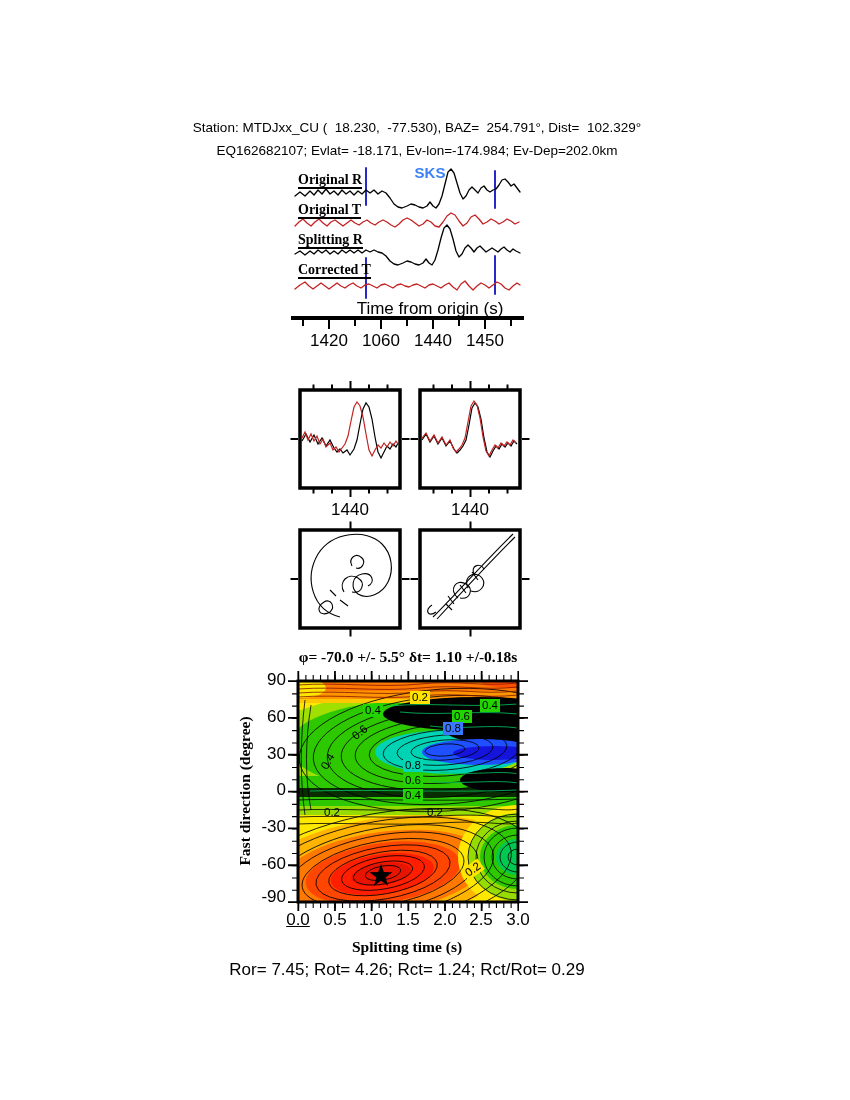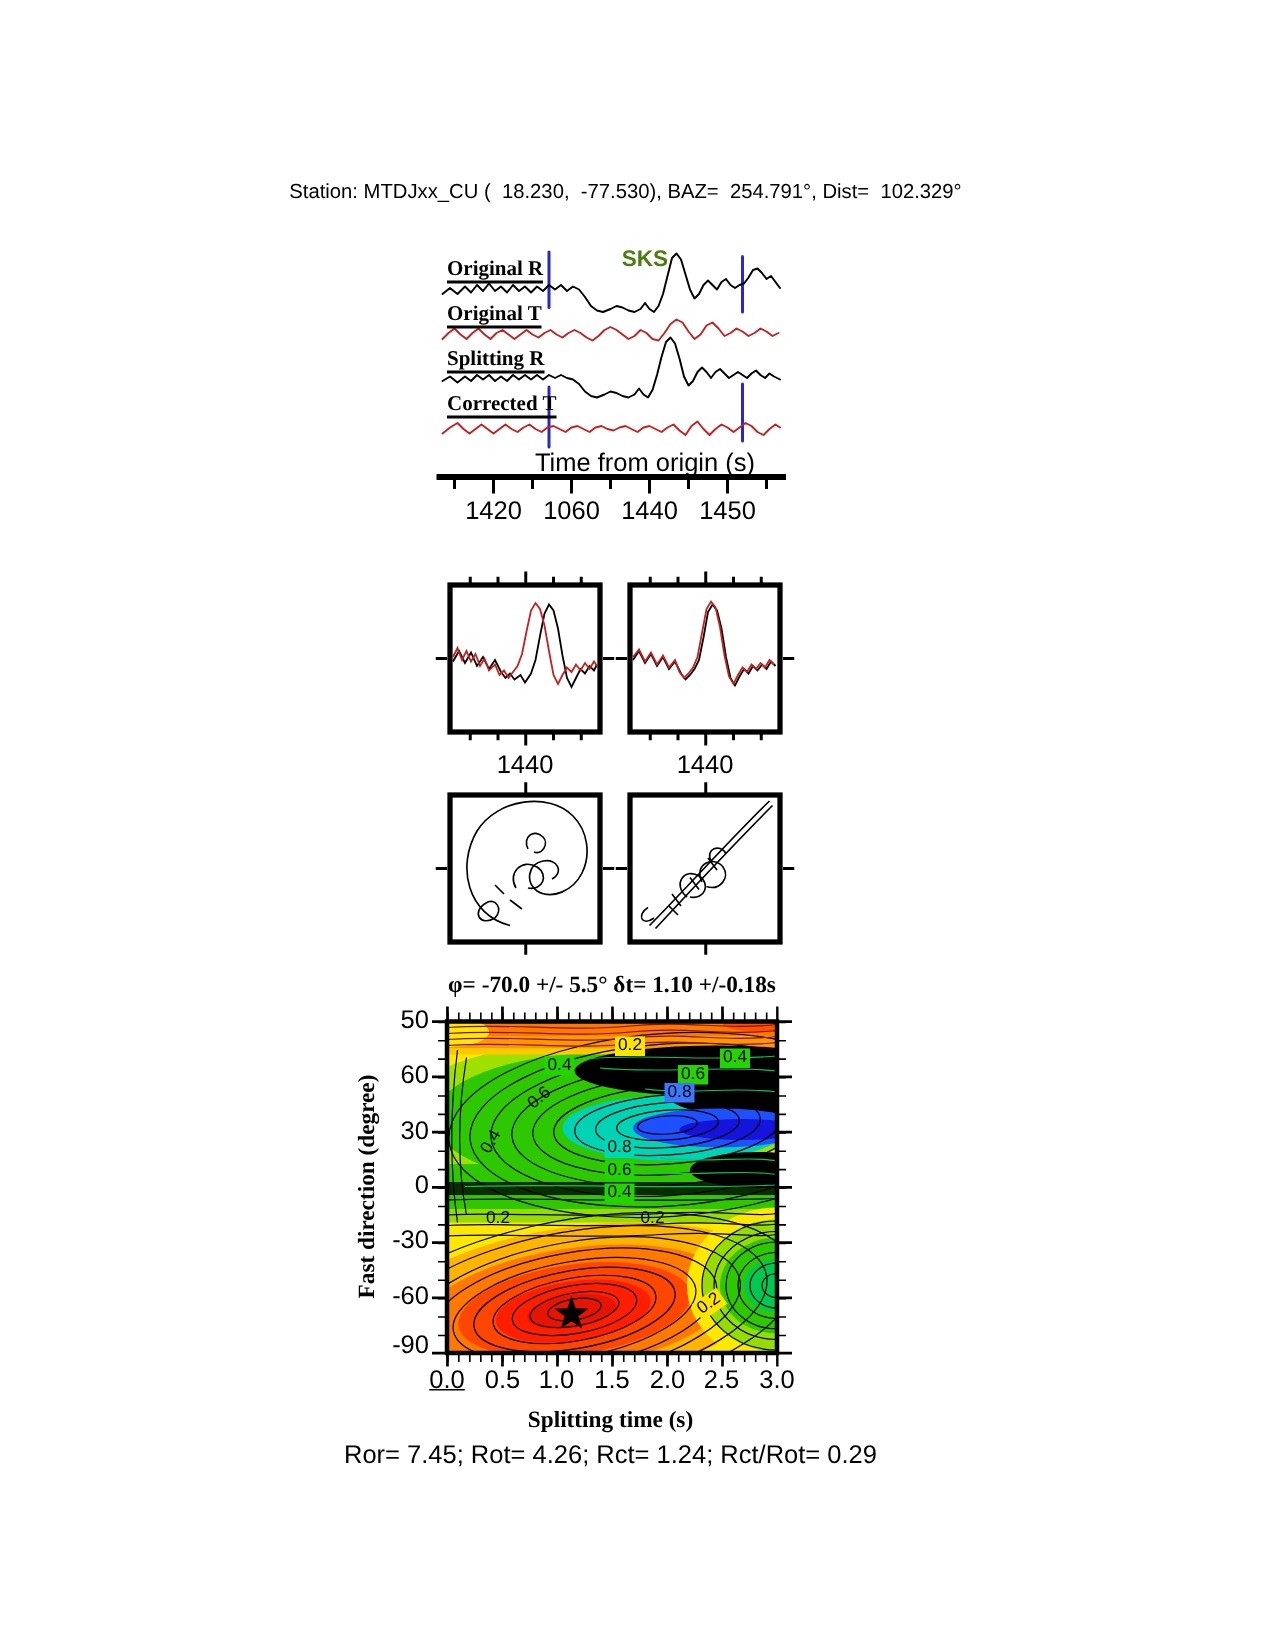--- a/index.html
+++ b/index.html
@@ -3,21 +3,21 @@
 <meta charset="utf-8">
 <style>
   html,body{margin:0;padding:0;background:#ffffff;}
   .page{position:relative;width:850px;height:1100px;background:#ffffff;overflow:hidden;
         font-family:"Liberation Sans",sans-serif;color:#000;}
   .abs{position:absolute;white-space:pre;}
   .ctr{transform:translateX(-50%);}
   .hdr{font-size:13.5px;text-align:right;}
   .wavlbl{font-family:"Liberation Serif",serif;font-weight:bold;font-size:14px;
           border-bottom:2px solid #000;line-height:15px;text-align:center;}
-  .sks{font-weight:bold;font-size:15px;color:#4d7c0f;}
+  .sks{font-weight:bold;font-size:15px;color:#3b82f6;}
   .tick{font-size:17px;}
   .ytick{font-size:17px;text-align:right;width:40px;transform:translateY(-55%);}
   .sertitle{font-family:"Liberation Serif",serif;font-weight:bold;font-size:15.5px;}
   .clabel{font-size:11.5px;line-height:13px;padding:0 2px;}
   .lbl-yellow{background:#ffe400;}
   .lbl-green{background:#22d400;}
   .lbl-cyan{background:#00d8b4;}
   .lbl-blue{background:#3c78ff;}
   .rot{transform-origin:center center;}
   .footer{font-size:17px;}
@@ -246,41 +246,42 @@
         <line x1="297.4" y1="906.5" x2="519" y2="906.5" stroke-width="9" stroke-dasharray="1.8 34.87"></line>
         <line x1="294.5" y1="681" x2="294.5" y2="902.5" stroke-width="5" stroke-dasharray="1.1 11.18"></line>
         <line x1="292.5" y1="680.2" x2="292.5" y2="903" stroke-width="9" stroke-dasharray="1.8 35.03"></line>
         <line x1="521.5" y1="681" x2="521.5" y2="902.5" stroke-width="5" stroke-dasharray="1.1 11.18"></line>
         <line x1="523.5" y1="680.2" x2="523.5" y2="903" stroke-width="9" stroke-dasharray="1.8 35.03"></line>
       </g>
     </g>
   </svg>
 
   <div class="abs hdr ctr" style="left:417px;top:120px;">Station: MTDJxx_CU (  18.230,  -77.530), BAZ=  254.791°, Dist=  102.329°</div>
+  <div class="abs hdr ctr" style="left:417px;top:143px;">EQ162682107; Evlat= -18.171, Ev-lon=-174.984; Ev-Dep=202.0km</div>
 
   <div class="abs wavlbl" style="left:298px;top:172px;">Original R</div>
   <div class="abs wavlbl" style="left:298px;top:202px;">Original T</div>
   <div class="abs wavlbl" style="left:298px;top:232px;">Splitting R</div>
   <div class="abs wavlbl" style="left:298px;top:262px;">Corrected T</div>
   <div class="abs sks ctr" style="left:430px;top:164px;">SKS</div>
 
   <div class="abs tick ctr" style="left:430px;top:299px;">Time from origin (s)</div>
   <div class="abs tick ctr" style="left:329px;top:331px;">1420</div>
   <div class="abs tick ctr" style="left:381px;top:331px;">1060</div>
   <div class="abs tick ctr" style="left:433px;top:331px;">1440</div>
   <div class="abs tick ctr" style="left:485px;top:331px;">1450</div>
 
   <div class="abs tick ctr" style="left:350px;top:500px;">1440</div>
   <div class="abs tick ctr" style="left:470px;top:500px;">1440</div>
 
   <div class="abs sertitle ctr" style="left:408px;top:648px;">φ= -70.0 +/- 5.5° δt= 1.10 +/-0.18s</div>
 
   <div class="abs sertitle" style="left:245px;top:791px;transform:translate(-50%,-50%) rotate(-90deg);">Fast direction (degree)</div>
 
-  <div class="abs ytick" style="left:246px;top:681px;">50</div>
+  <div class="abs ytick" style="left:246px;top:681px;">90</div>
   <div class="abs ytick" style="left:246px;top:718px;">60</div>
   <div class="abs ytick" style="left:246px;top:755px;">30</div>
   <div class="abs ytick" style="left:246px;top:791px;">0</div>
   <div class="abs ytick" style="left:246px;top:828px;">-30</div>
   <div class="abs ytick" style="left:246px;top:865px;">-60</div>
   <div class="abs ytick" style="left:246px;top:898px;">-90</div>
 
   <div class="abs tick ctr" style="left:298px;top:910px;text-decoration:underline;">0.0</div>
   <div class="abs tick ctr" style="left:335px;top:910px;">0.5</div>
   <div class="abs tick ctr" style="left:371px;top:910px;">1.0</div>

